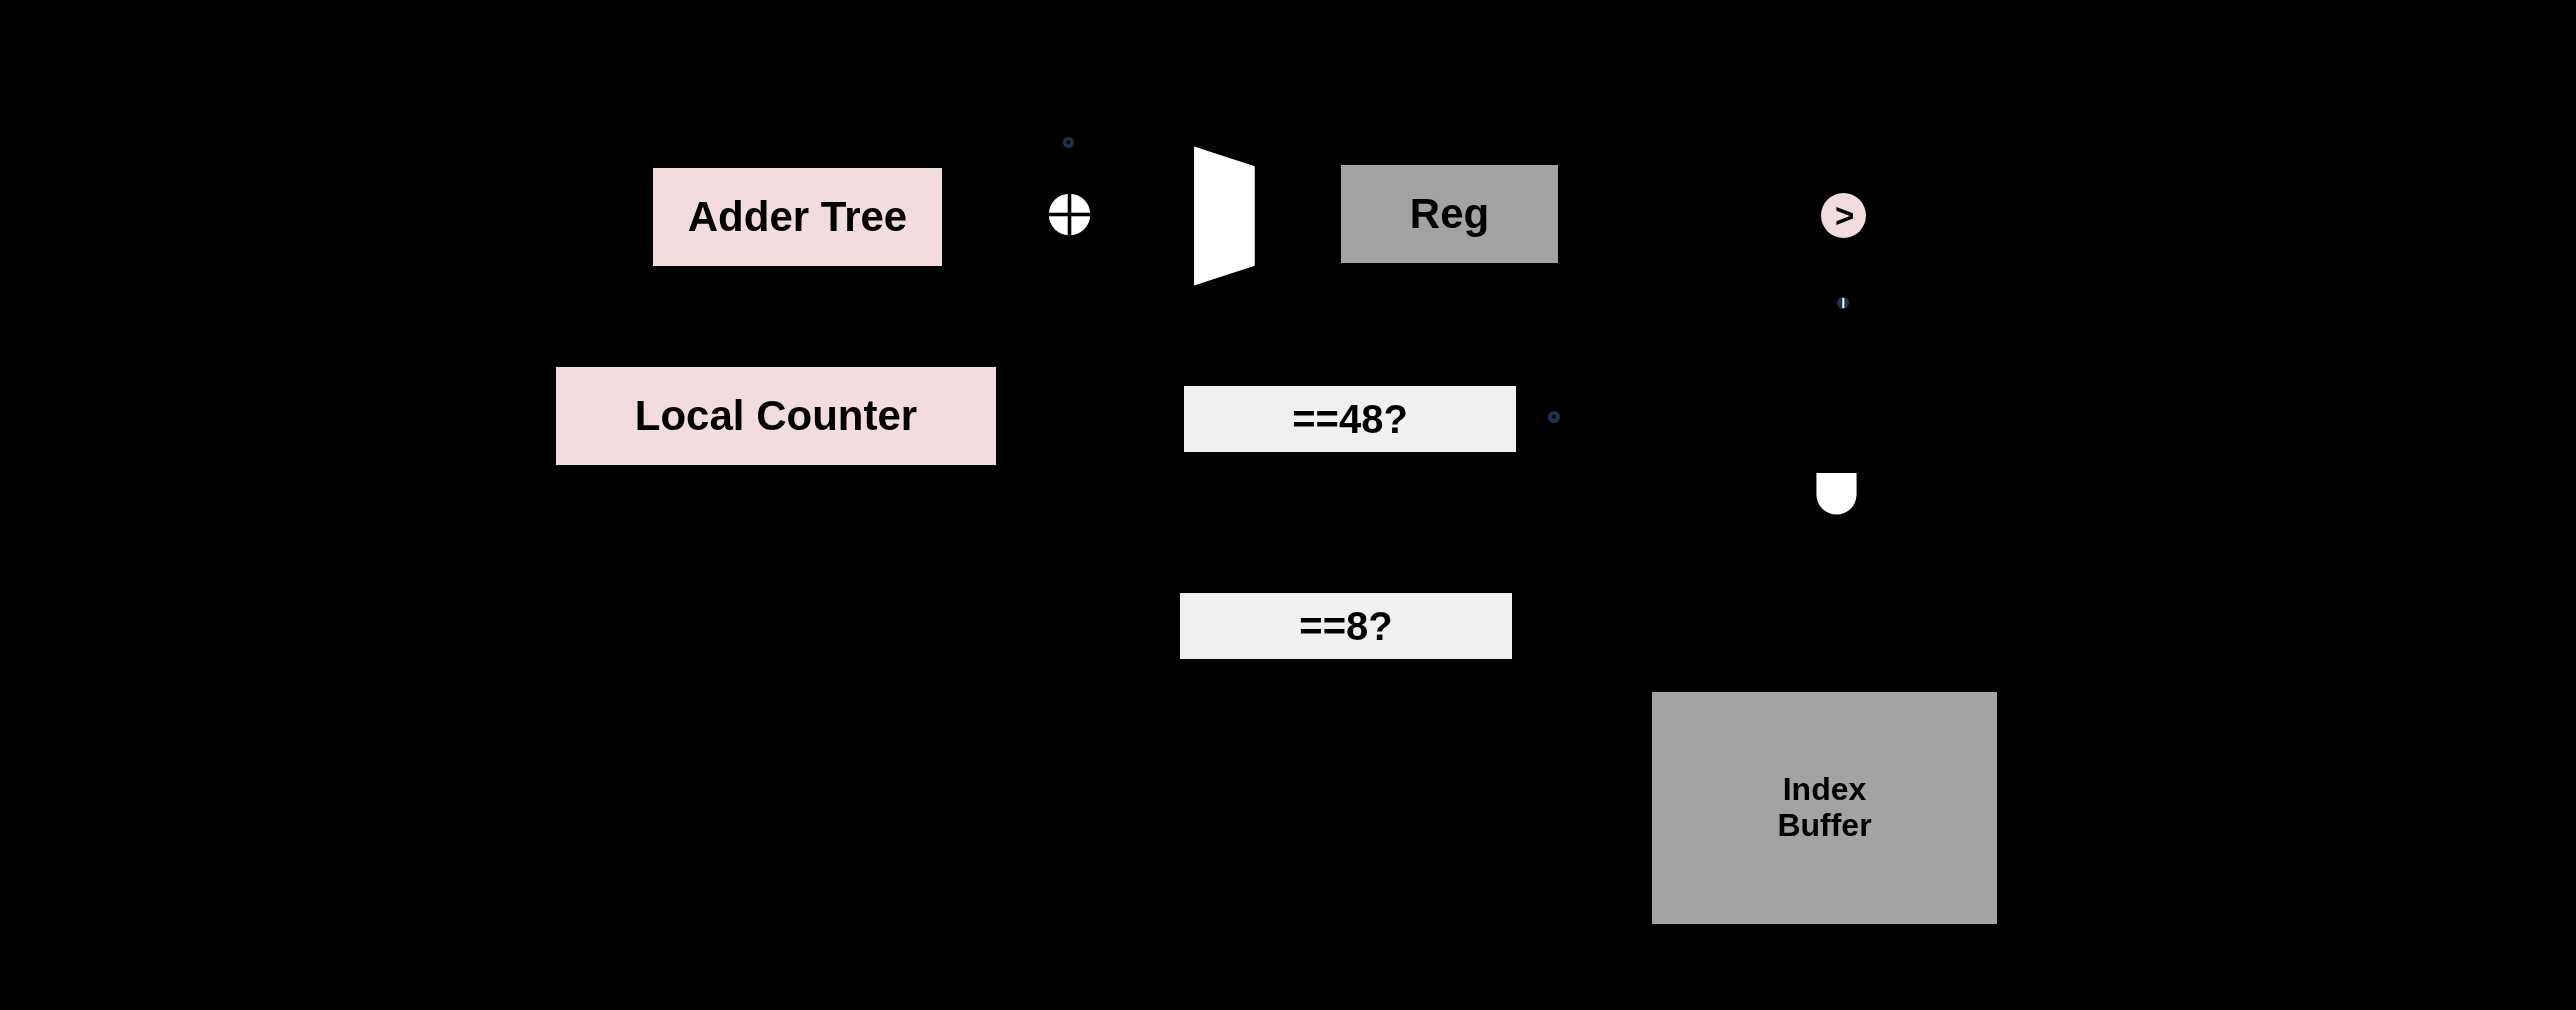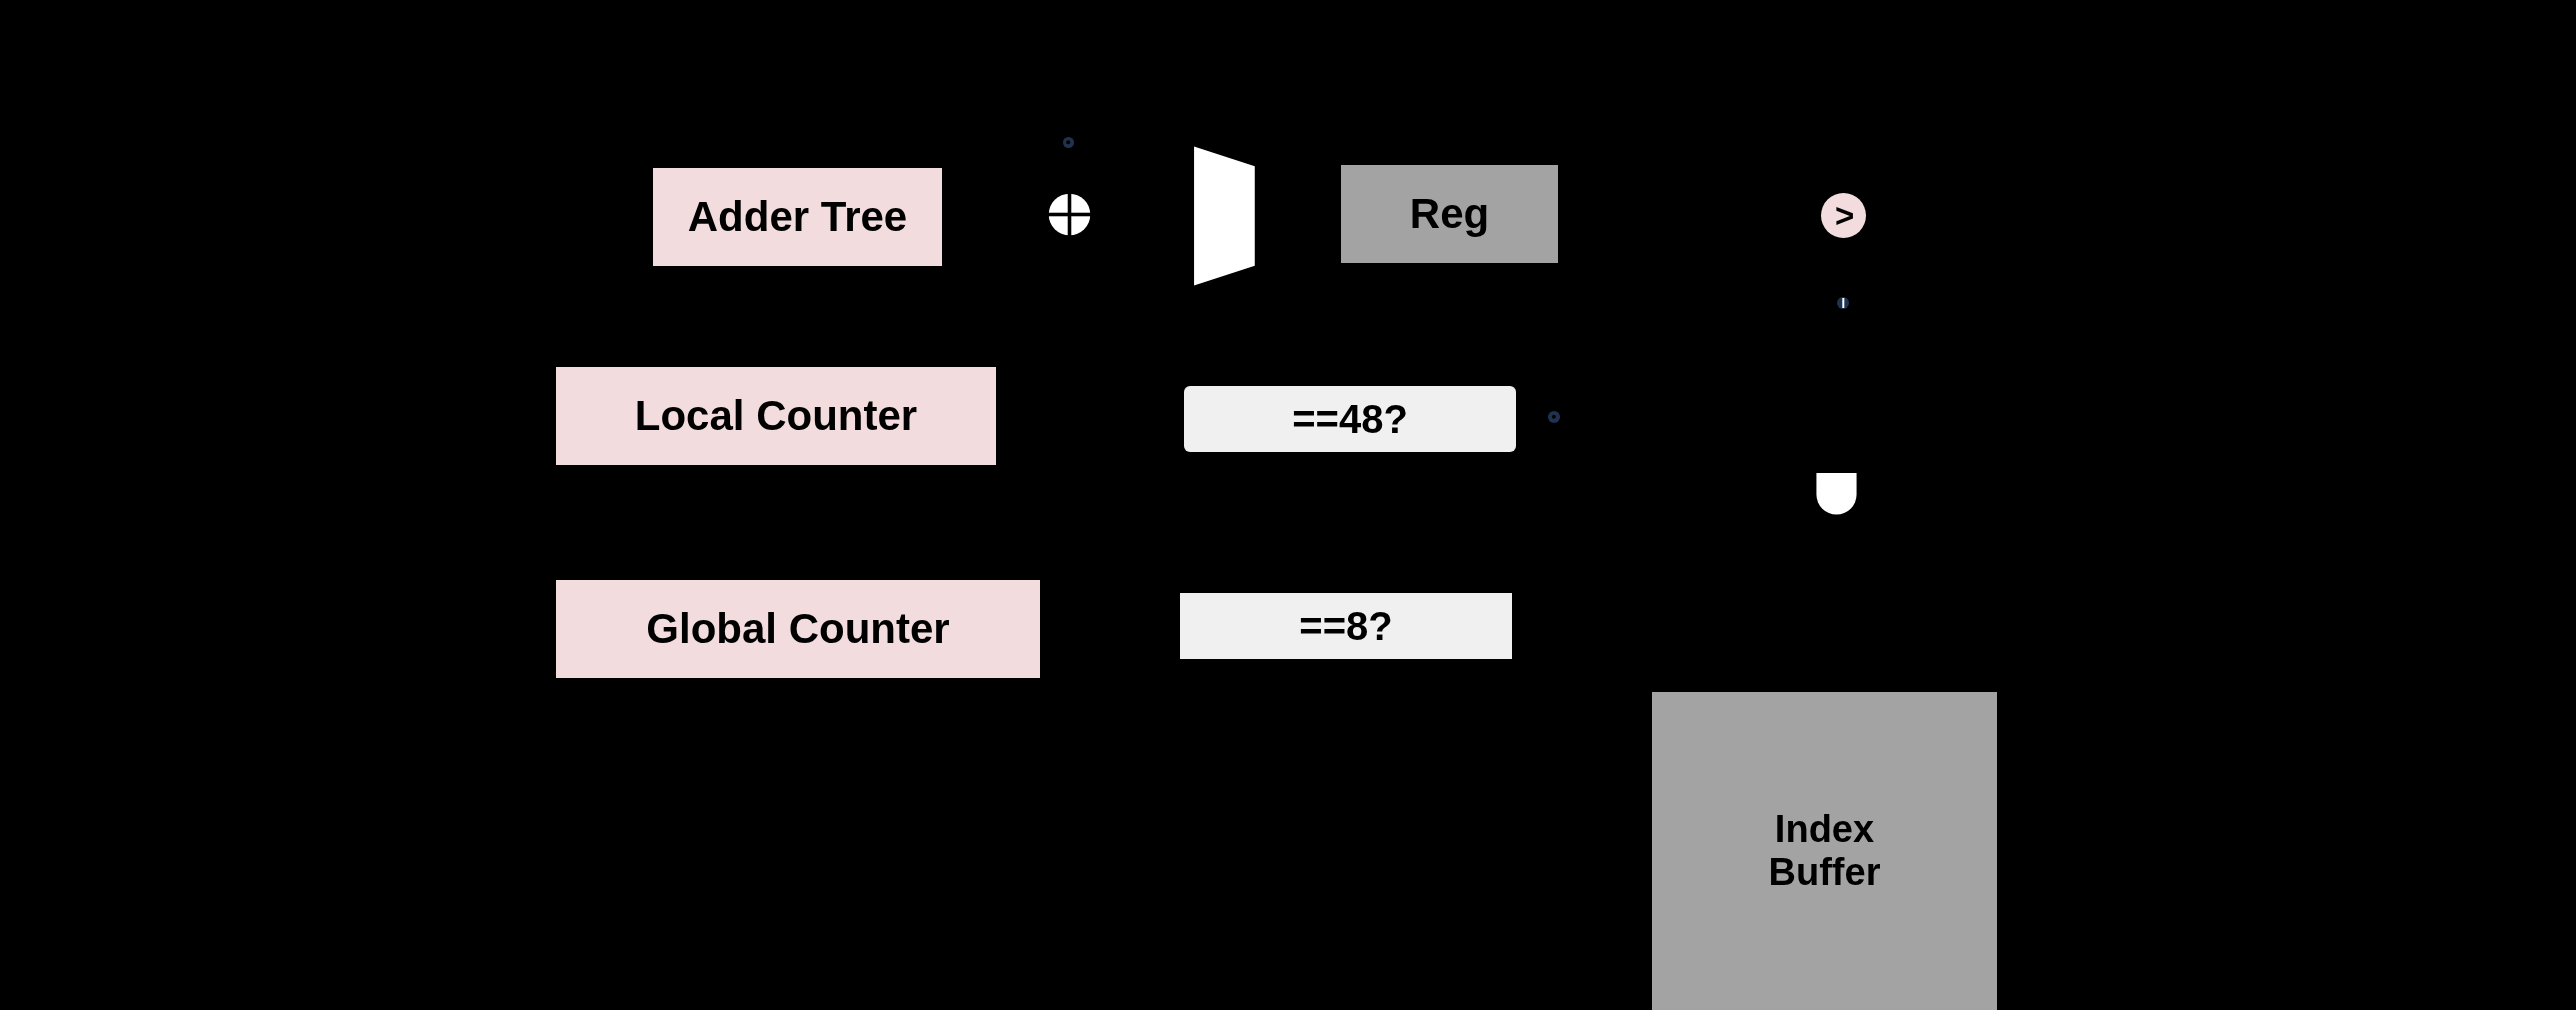--- a/index.html
+++ b/index.html
@@ -52,31 +52,30 @@
   }
   #reg-block {
     left: 1341px; top: 165px;
     width: 217px; height: 98px;
     font-size: 42px;
   }
   #cmp48 {
     left: 1184px; top: 386px;
     width: 332px; height: 66px;
     font-size: 40px;
-    border-radius: 6px;
   }
   #cmp8 {
     left: 1180px; top: 593px;
     width: 332px; height: 66px;
     font-size: 40px;
   }
   #index-buffer {
     left: 1652px; top: 692px;
-    width: 345px; height: 318px;
-    font-size: 38px;
+    width: 345px; height: 232px;
+    font-size: 32px;
   }
 
   
   #xor-gate {
     position: absolute;
     left: 1048px; top: 193px;
     width: 43px; height: 43px;
   }
 
   
@@ -158,21 +157,20 @@
 </style>
 </head>
 <body>
 
 <div id="canvas">
 
   <div class="block pink-light" id="adder-tree">Adder Tree</div>
 
   <div class="block pink-light" id="local-counter">Local Counter</div>
 
-  <div class="block pink-light" id="global-counter">Global Counter</div>
 
   <div class="block pink-dark" id="reg-block">Reg</div>
 
   <div class="block gray-box" id="cmp48">==48?</div>
 
   <div class="block gray-box" id="cmp8">==8?</div>
 
   <div class="block pink-dark" id="index-buffer">Index
 Buffer</div>
 

